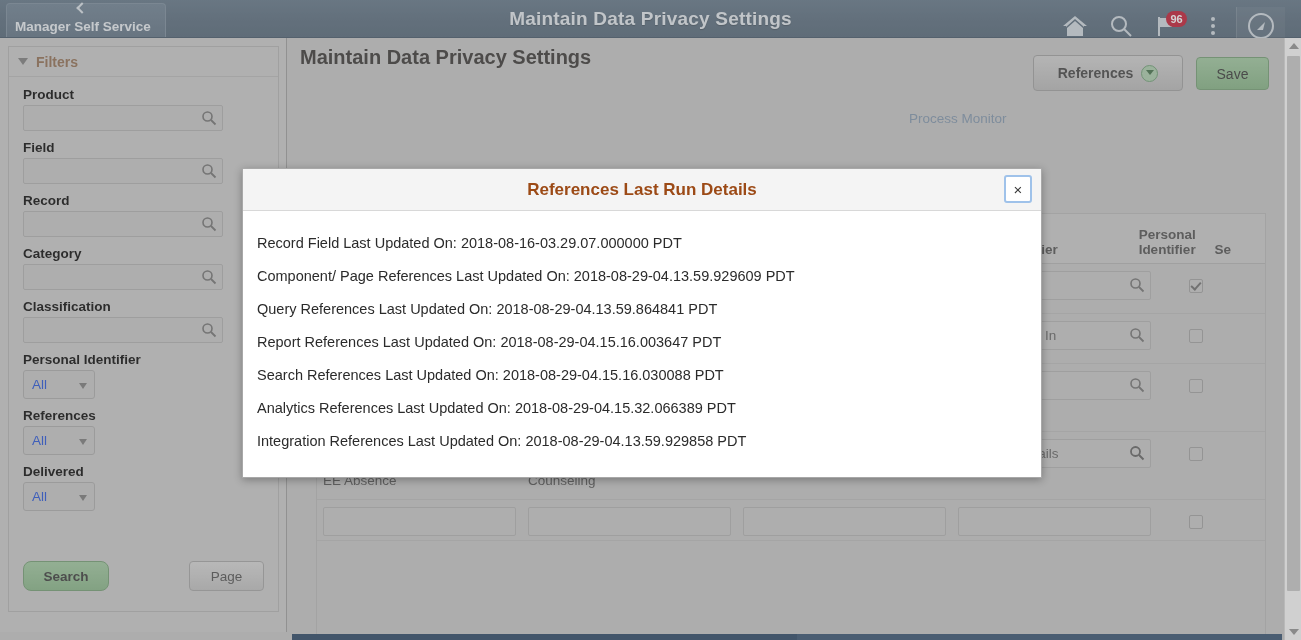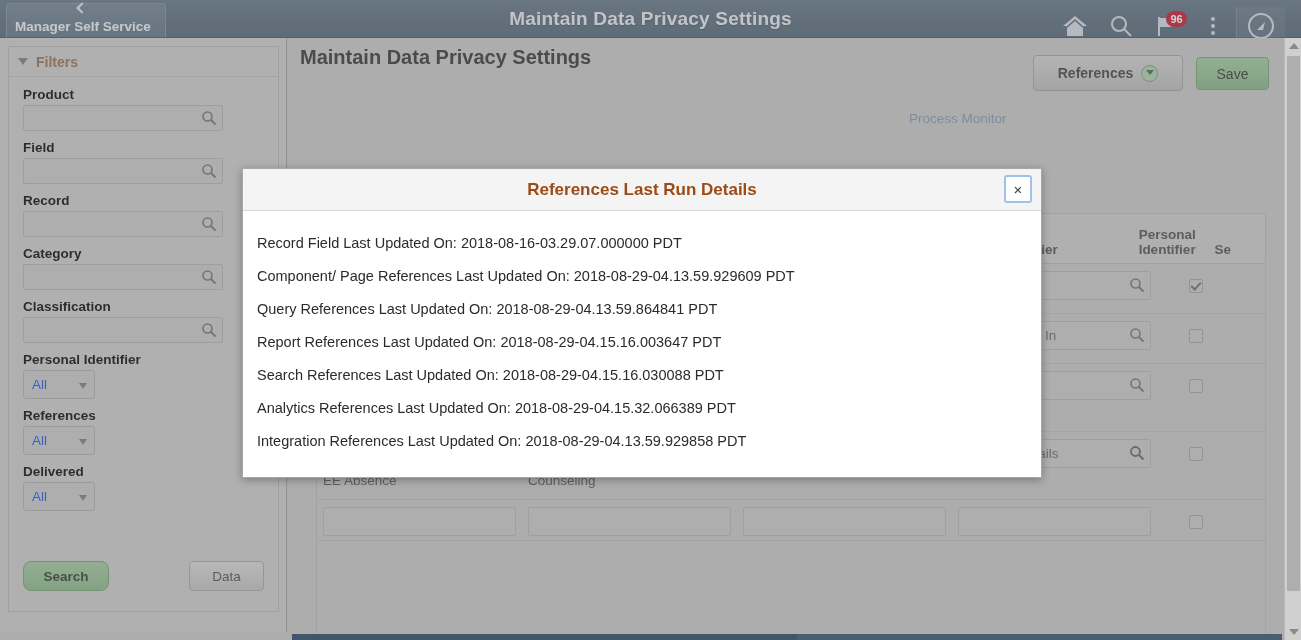--- a/index.html
+++ b/index.html
@@ -401,21 +401,21 @@
           <span class="flabel">Delivered</span>
           <div class="fselect">
             <span>All</span>
             <span class="tri"></span>
           </div>
         </div>
 
       </div>
       <div class="btn-row">
         <div class="btn-search">Search</div>
-        <div class="btn-clear">Data</div>
+        <div class="btn-clear">Page</div>
       </div>
     </div>
   </div>
 
   <div class="main">
     <div class="page-title">Maintain Data Privacy Settings</div>
     <div class="proc-mon">Process Monitor</div>
 
     <div class="btn-references">
       <span>References</span>

